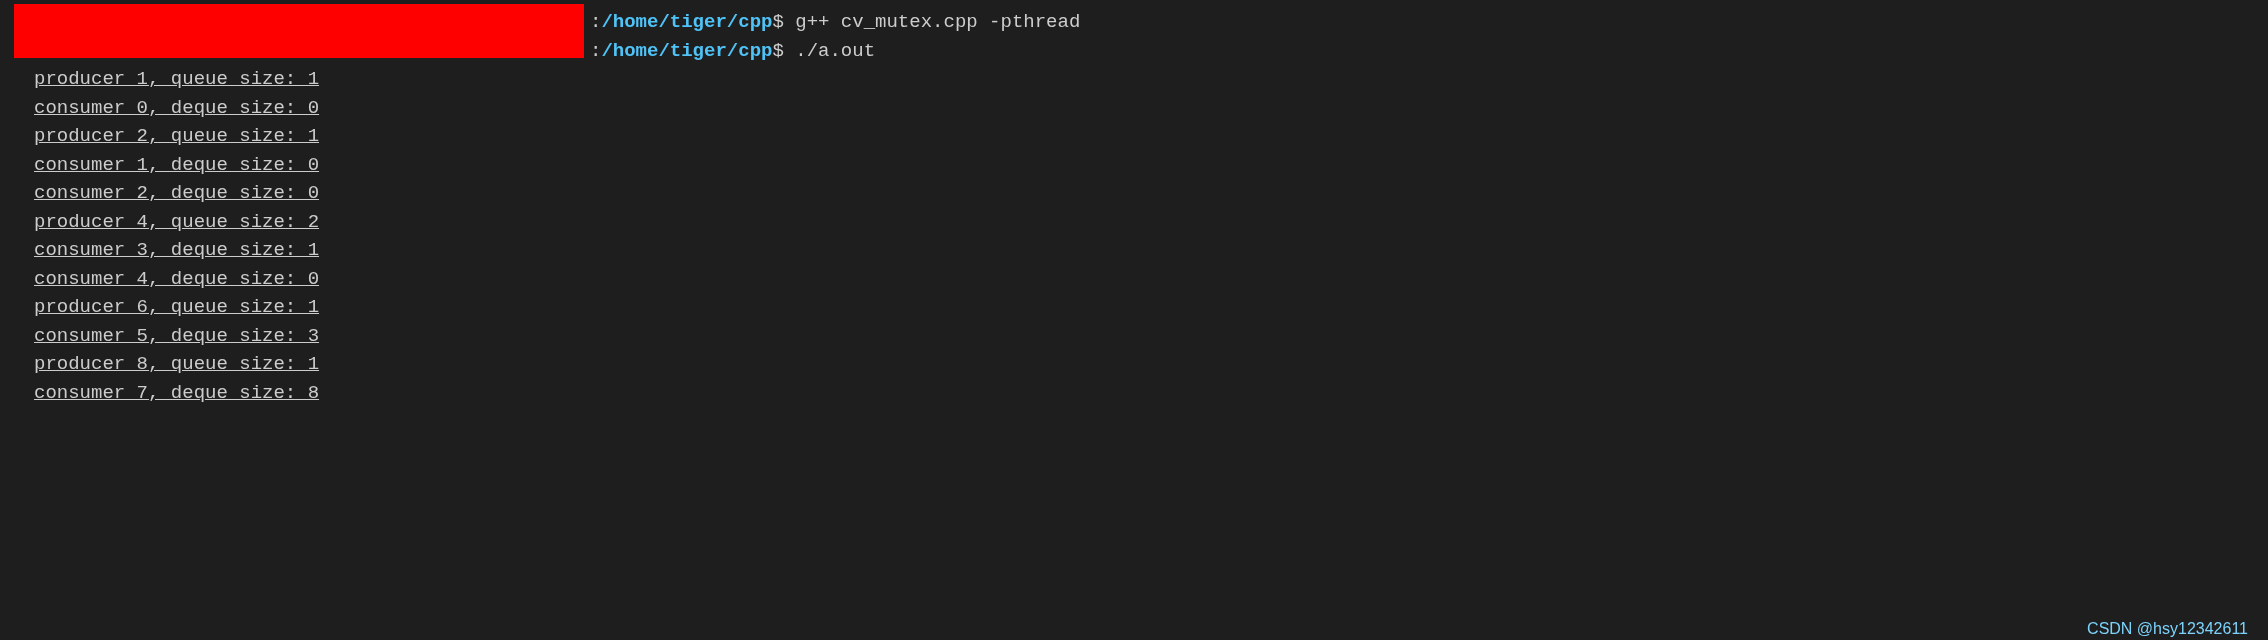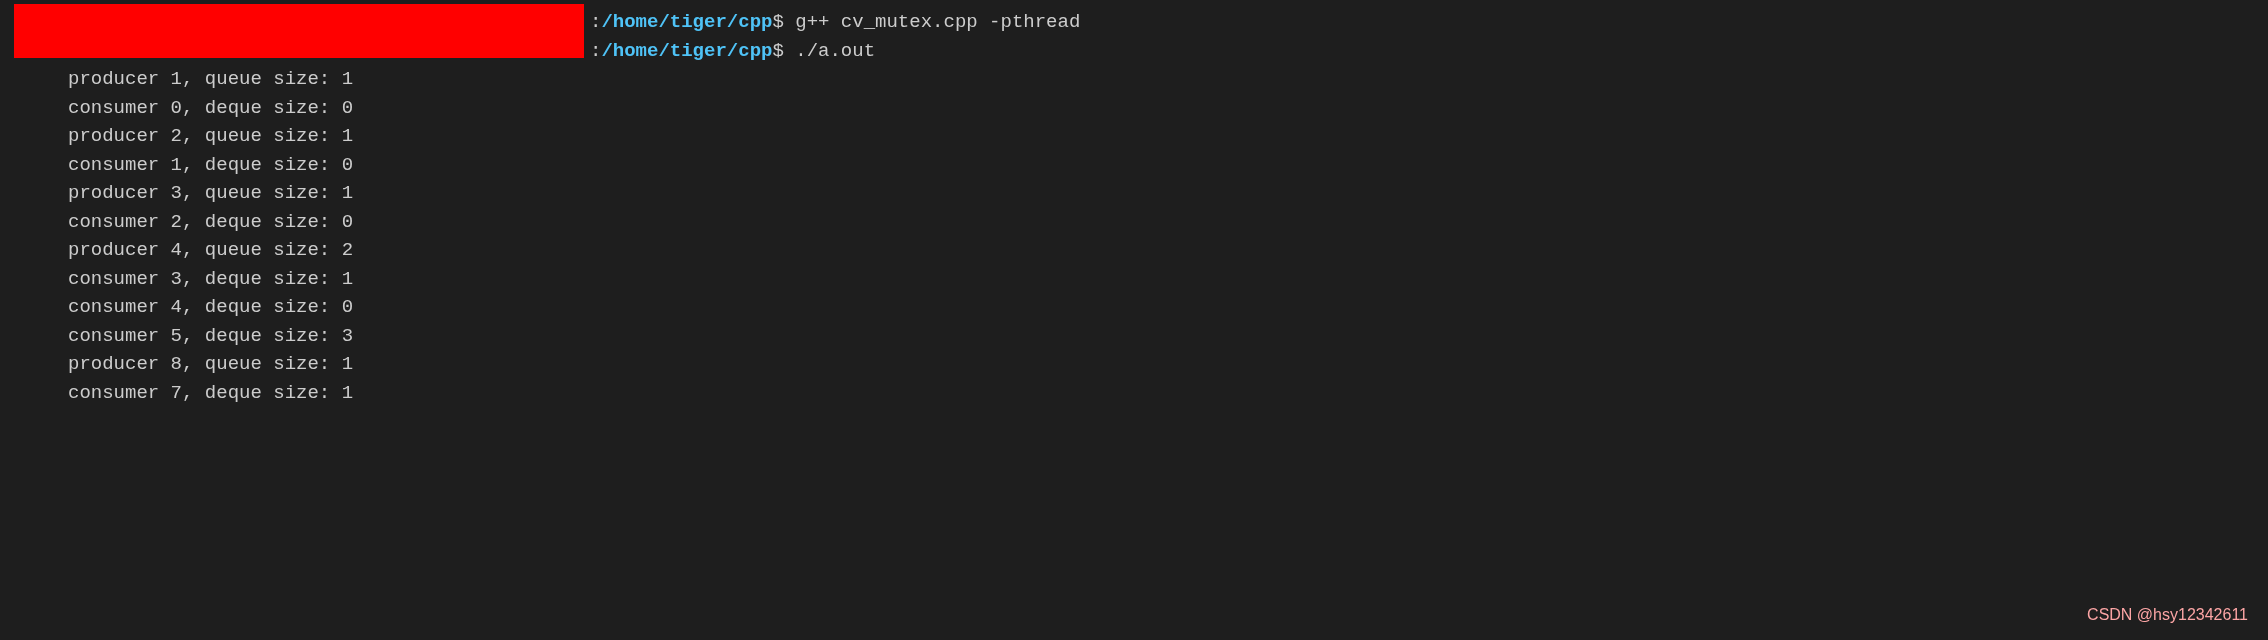--- a/index.html
+++ b/index.html
@@ -35,28 +35,29 @@
       font-weight: bold;
     }
     .prompt-dollar {
       color: #cccccc;
     }
     .prompt-cmd {
       color: #cccccc;
     }
     .output-line {
       color: #cccccc;
-      padding-left: 68px;
+      padding-left: 34px;
       white-space: pre;
+      text-decoration: underline;
     }
     .watermark {
       position: absolute;
-      bottom: 16px;
+      bottom: 2px;
       right: 20px;
-      color: #fca5a5;
+      color: #7dd3fc;
       font-size: 16px;
       font-family: Arial, sans-serif;
     }
     .line1-wrap {
       padding-left: 590px;
       white-space: pre;
     }
     .line2-wrap {
       padding-left: 590px;
       white-space: pre;
@@ -70,24 +71,24 @@
 <div class="terminal">
 
   <div class="line1-wrap"><span>:</span><span class="prompt-path">/home/tiger/cpp</span><span class="prompt-dollar">$</span><span> </span><span class="prompt-cmd">g++ cv_mutex.cpp -pthread</span></div>
 
   <div class="line2-wrap"><span>:</span><span class="prompt-path">/home/tiger/cpp</span><span class="prompt-dollar">$</span><span> </span><span class="prompt-cmd">./a.out</span></div>
 
   <div class="output-line">producer 1, queue size: 1</div>
   <div class="output-line">consumer 0, deque size: 0</div>
   <div class="output-line">producer 2, queue size: 1</div>
   <div class="output-line">consumer 1, deque size: 0</div>
-  <div class="output-line">producer 3, queue size: 1</div>
   <div class="output-line">consumer 2, deque size: 0</div>
   <div class="output-line">producer 4, queue size: 2</div>
   <div class="output-line">consumer 3, deque size: 1</div>
   <div class="output-line">consumer 4, deque size: 0</div>
+  <div class="output-line">producer 6, queue size: 1</div>
   <div class="output-line">consumer 5, deque size: 3</div>
   <div class="output-line">producer 8, queue size: 1</div>
-  <div class="output-line">consumer 7, deque size: 1</div>
+  <div class="output-line">consumer 7, deque size: 8</div>
 
 </div>
 
 <div class="watermark">CSDN @hsy12342611</div>
 
 </body></html>

